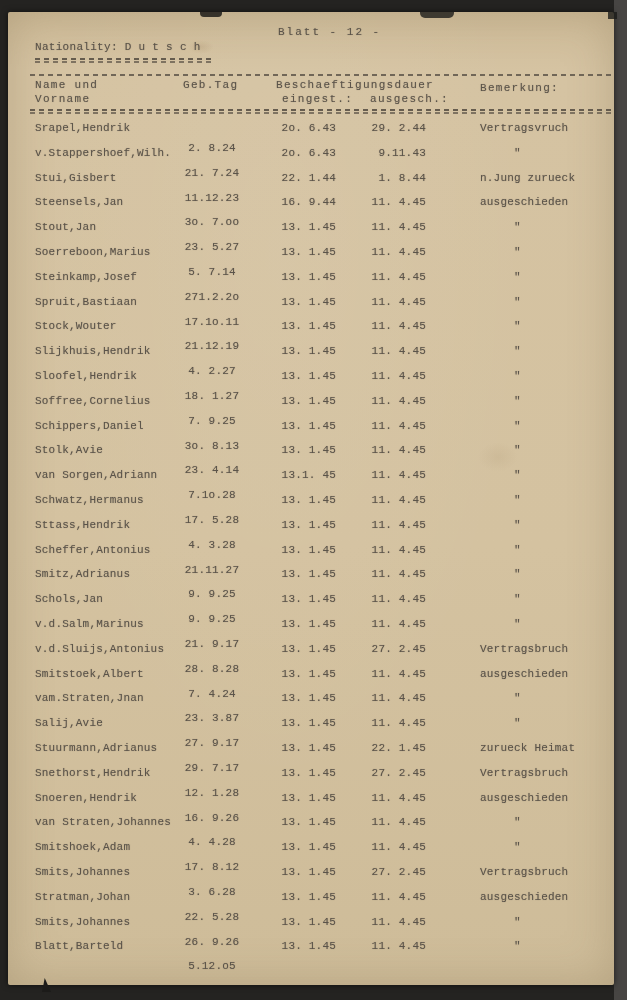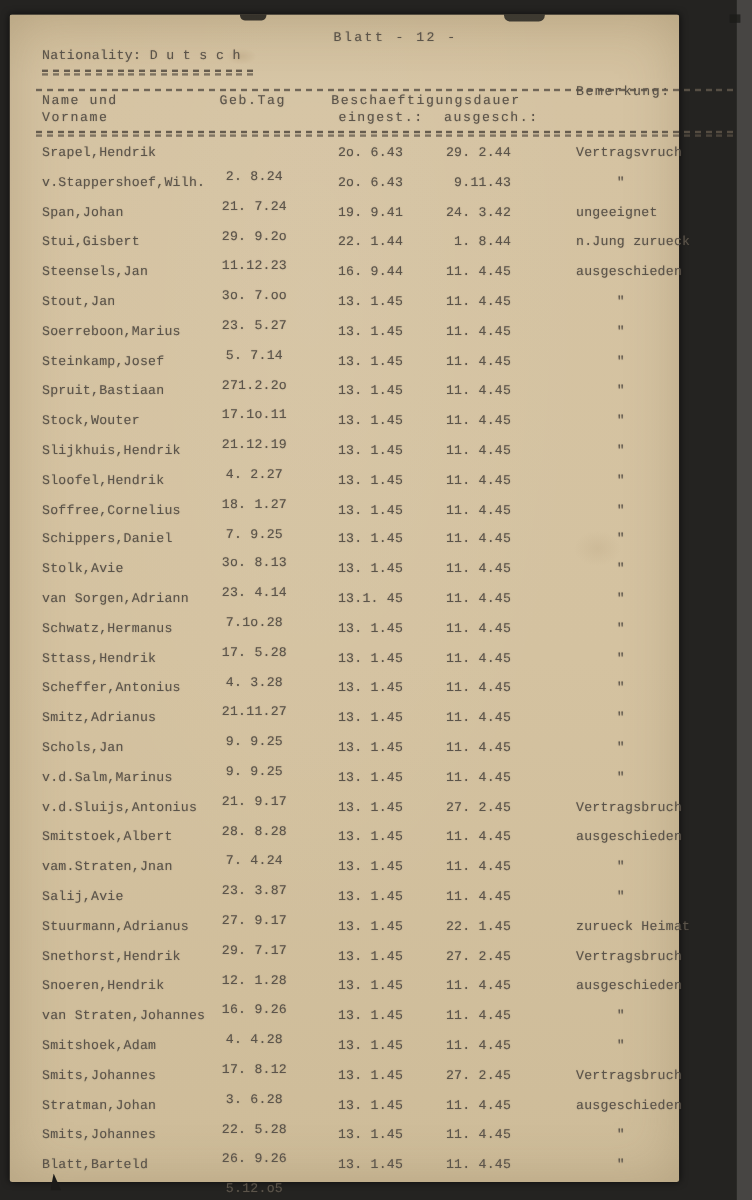--- a/index.html
+++ b/index.html
@@ -8,21 +8,21 @@
     background:#242321;
     position:relative;
     overflow:hidden;
     font-family:"Liberation Mono","DejaVu Sans Mono",monospace;
   }
   .right-shade{
     position:absolute;top:0;right:0;width:13px;height:1000px;
     background:#474543;
   }
   .paper{
-    position:absolute;left:8px;top:12px;width:558px;height:973px;
+    position:absolute;left:8px;top:12px;width:606px;height:973px;
     background:
       radial-gradient(ellipse at 45% 25%, rgba(255,255,255,0.05), transparent 55%),
       linear-gradient(180deg,#cfbc99 0%,#d5c3a2 6%,#d4c2a0 55%,#cebc99 100%);
     box-shadow: inset 0 0 45px rgba(115,96,66,0.28), 0 0 6px rgba(0,0,0,0.6);
     border-radius:2px;
   }
   .ink{
     color:#5b544a;
     font-size:11px;
     line-height:13px;
@@ -42,21 +42,21 @@
     background:
       repeating-linear-gradient(90deg, rgba(90,81,69,0.9) 0 5px, transparent 5px 9px) top/100% 2px no-repeat,
       repeating-linear-gradient(90deg, rgba(90,81,69,0.7) 0 5px, transparent 5px 9px) bottom/100% 2px no-repeat;
   }
   .nat-dash{left:27px;top:46px;width:180px;}
   .line-above-header{left:22px;top:62px;width:582px;}
   .line-below-header{left:22px;top:97px;width:582px;}
   .hdr-name1{left:27px;top:67px;}
   .hdr-geb{left:175px;top:67px;}
   .hdr-dauer{left:268px;top:67px;}
-  .hdr-bem{left:472px;top:59px;}
+  .hdr-bem{left:472px;top:70px;}
   .hdr-name2{left:27px;top:81px;}
   .hdr-eingest{left:274px;top:81px;}
   .hdr-ausgesch{left:362px;top:81px;}
   .rows{position:absolute;left:0;top:108px;width:606px;}
   .row{position:relative;height:24.8px;}
   .c{
     position:absolute;top:2px;
     color:#5b544a;font-size:11px;line-height:12px;
     letter-spacing:0.2px;white-space:pre;
     text-shadow:0 0 1px rgba(88,78,66,0.45);
@@ -110,27 +110,20 @@
   </div>
 
   <div class="row">
     <span class="c name">v.Stappershoef,Wilh.</span>
     <span class="c geb">21. 7.24</span>
     <span class="c ein">2o. 6.43</span>
     <span class="c aus">9.11.43</span>
     <span class="c bem">     "</span>
   </div>
 
-  <div class="row">
-    <span class="c name">Span,Johan</span>
-    <span class="c geb">29. 9.2o</span>
-    <span class="c ein">19. 9.41</span>
-    <span class="c aus">24. 3.42</span>
-    <span class="c bem">ungeeignet</span>
-  </div>
 
   <div class="row">
     <span class="c name">Stui,Gisbert</span>
     <span class="c geb">11.12.23</span>
     <span class="c ein">22. 1.44</span>
     <span class="c aus">1. 8.44</span>
     <span class="c bem">n.Jung zurueck</span>
   </div>
 
   <div class="row">

